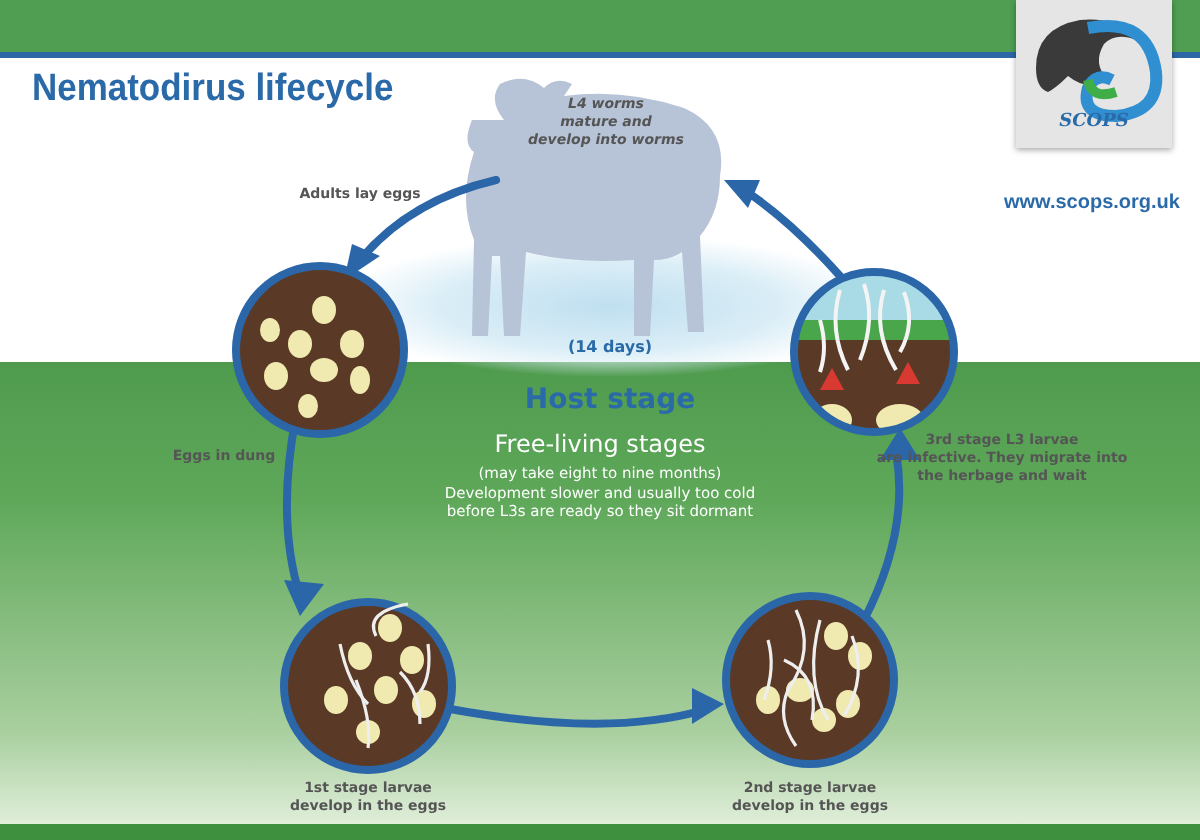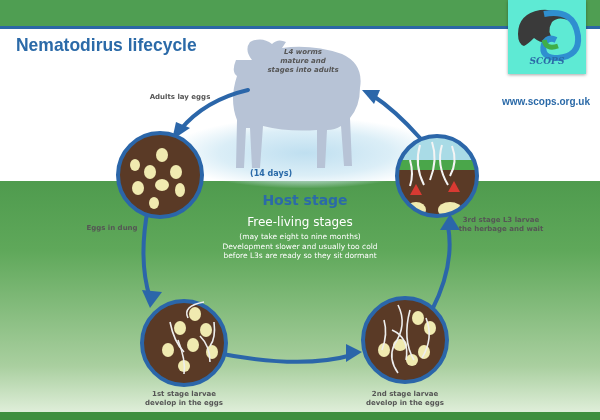--- a/index.html
+++ b/index.html
@@ -2,26 +2,26 @@
 <html><head>
 <meta charset="utf-8">
 <style>
   html,body{margin:0;padding:0;}
   body{width:600px;height:420px;position:relative;overflow:hidden;background:#fff;font-family:"DejaVu Sans",sans-serif;}
   .topbar{position:absolute;left:0;top:0;width:600px;height:26px;background:#4f9e52;border-bottom:3px solid #2c67a6;}
   .green{position:absolute;left:0;top:181px;width:600px;height:231px;background:linear-gradient(#4f9b4e,#5fa85a 30%,#a9cf9f 80%,#dfeed9);}
   .bottombar{position:absolute;left:0;top:412px;width:600px;height:8px;background:#3e8f3e;}
   .host-glow{position:absolute;left:170px;top:118px;width:270px;height:70px;background:radial-gradient(ellipse at center,#bfdff0 0%,#dbeef7 45%,rgba(255,255,255,0) 72%);}
   .title{position:absolute;left:16px;top:34px;font-family:"Liberation Sans",sans-serif;font-weight:bold;font-size:19px;color:#2b6aa8;transform:scaleX(0.92);transform-origin:left;}
-  .logo{position:absolute;left:508px;top:0;width:78px;height:74px;background:#5eead4;box-shadow:0 1px 3px rgba(0,0,0,.35);}
+  .logo{position:absolute;left:508px;top:0;width:78px;height:74px;background:#e5e5e5;box-shadow:0 1px 3px rgba(0,0,0,.35);}
   .logo-text{position:absolute;left:0;width:78px;top:56px;text-align:center;font-style:italic;font-weight:bold;font-size:9px;color:#2b6aa8;font-family:"DejaVu Serif",serif;}
   .url{position:absolute;left:502px;top:84px;font-family:"Liberation Sans",sans-serif;font-weight:bold;font-size:10px;color:#2b6aa8;margin-top:12px;}
   .lbl{position:absolute;font-weight:bold;font-size:7px;color:#555;text-align:center;line-height:9px;}
   .host-title{position:absolute;left:250px;top:152px;width:110px;text-align:center;font-weight:bold;font-size:14px;color:#2b6aa8;margin-top:40px;}
-  .host-sub{position:absolute;left:250px;top:169px;width:110px;font-weight:bold;font-size:8px;color:#2b6aa8;}
+  .host-sub{position:absolute;left:250px;top:169px;width:110px;text-align:center;font-weight:bold;font-size:8px;color:#2b6aa8;}
   .free-title{position:absolute;left:200px;top:215px;width:200px;text-align:center;font-weight:normal;font-size:12px;color:#fff;}
   .free-body{position:absolute;left:180px;top:232px;width:240px;text-align:center;font-weight:normal;font-size:7.5px;line-height:9.5px;color:#fff;}
   svg{position:absolute;left:0;top:0;}
 </style>
 </head>
 <body>
 
 <div class="topbar"></div>
 <div class="green"></div>
 <div class="bottombar"></div>
@@ -135,38 +135,39 @@
     <path d="M36 14 q30 -6 34 22 q2 20 -20 22 q-18 0 -14 -14 q4 -8 12 -4" fill="none" stroke="#2f8fd0" stroke-width="6"></path>
     <path d="M50 46 q-12 4 -14 -6" fill="none" stroke="#3fae49" stroke-width="5"></path>
   </svg>
   <div class="logo-text">SCOPS</div>
 </div>
 <div class="url">www.scops.org.uk</div>
 
 <div class="lbl" style="left:253px;top:48px;width:100px;font-style:italic;">
   <div>L4 worms</div>
   <div>mature and</div>
-  <div>stages into adults</div>
+  <div>develop into worms</div>
 </div>
 <div class="host-title">Host stage</div>
 <div class="host-sub">(14 days)</div>
 
 <div class="lbl" style="left:140px;top:93px;width:80px;">Adults lay eggs</div>
 <div class="lbl" style="left:72px;top:224px;width:80px;">Eggs in dung</div>
 
 <div class="lbl" style="left:134px;top:390px;width:100px;">
   <div>1st stage larvae</div>
   <div>develop in the eggs</div>
 </div>
 <div class="lbl" style="left:355px;top:390px;width:100px;">
   <div>2nd stage larvae</div>
   <div>develop in the eggs</div>
 </div>
 <div class="lbl" style="left:436px;top:216px;width:130px;">
   <div>3rd stage L3 larvae</div>
+  <div>are infective. They migrate into</div>
   <div>the herbage and wait</div>
 </div>
 
 <div class="free-title">Free-living stages</div>
 <div class="free-body">
   <div>(may take eight to nine months)</div>
   <div>Development slower and usually too cold</div>
   <div>before L3s are ready so they sit dormant</div>
 </div>
 

